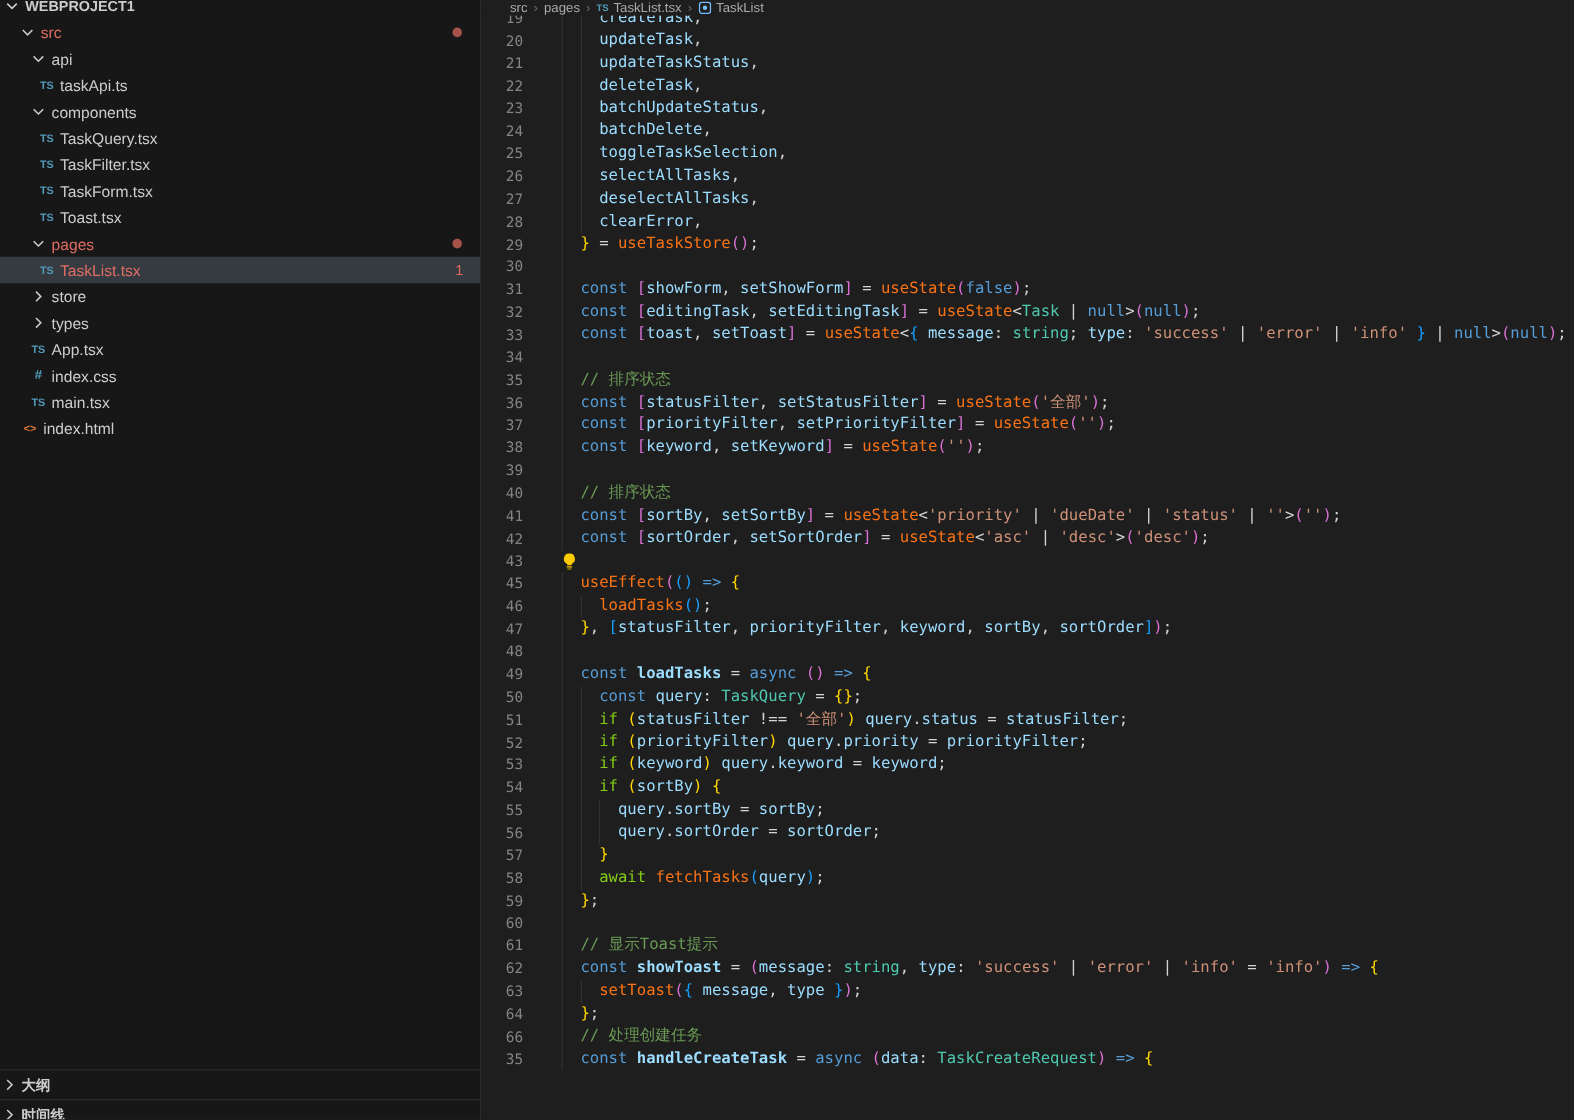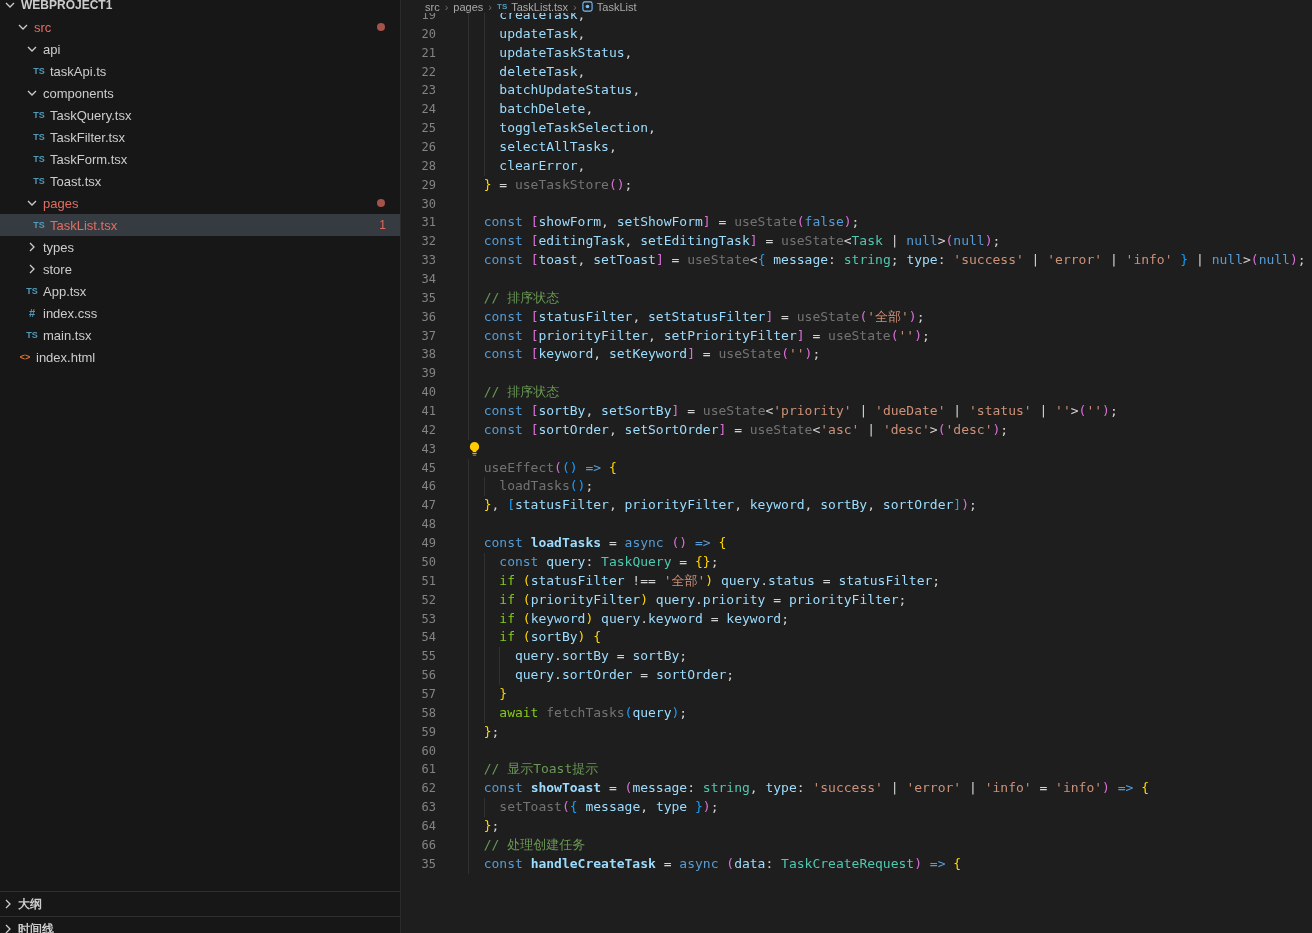--- a/index.html
+++ b/index.html
@@ -33,21 +33,21 @@
   .bc-ts{color:#519aba;font-size:8px;font-weight:bold;}
   #code{margin-top:-7px;position:relative;z-index:1;}
   .cl{display:flex;height:18.87px;line-height:18.87px;font-family:"DejaVu Sans Mono",monospace;font-size:13px;position:relative;}
   .num{flex:0 0 35px;text-align:right;color:#848484;font-size:12px;line-height:18.87px;}
   .cl.cur .num{color:#c6c6c6;}
   .ct{flex:1;padding-left:32px;white-space:pre;position:relative;color:#d4d4d4;}
   .gl{position:absolute;top:0;bottom:0;width:1px;background:#313131;}
   .caret{display:inline-block;width:1.6px;height:15px;background:#e8e8e8;vertical-align:text-bottom;margin-left:1px;}
   .bulb{position:absolute;left:67px;top:2px;width:13px;height:15px;cursor:pointer;}
   
-  .k{color:#569cd6}.c{color:#84cc16}.v{color:#9cdcfe}.f{color:#737373}
+  .k{color:#569cd6}.c{color:#84cc16}.v{color:#9cdcfe}.f{color:#f97316}
   .fd{color:#9cdcfe;font-weight:bold}.s{color:#ce9178}.t{color:#4ec9b0}.m{color:#6a9955}
   .p{color:#d4d4d4}.b1{color:#ffd700}.b2{color:#da70d6}.b3{color:#179fff}
 </style>
 </head>
 <body>
 
 <div class="app">
   <aside class="sidebar">
     <div class="tree" id="tree">
         <div class="row" style="padding-left: 2px;">
@@ -116,29 +116,29 @@
           <span class="ficon ts">TS</span>
           <span class="lbl err">TaskList.tsx</span>
           <span class="cnt">1</span>
         </div>
         <div class="row" style="padding-left: 24px;">
           <span class="twisty">
             <svg width="16" height="16" viewBox="0 0 16 16">
               <polyline points="6,4 10,8 6,12" fill="none" stroke="#cccccc" stroke-width="1.3"></polyline>
             </svg>
           </span>
+          <span class="lbl">store</span>
+        </div>
+        <div class="row" style="padding-left: 24px;">
+          <span class="twisty">
+            <svg width="16" height="16" viewBox="0 0 16 16">
+              <polyline points="6,4 10,8 6,12" fill="none" stroke="#cccccc" stroke-width="1.3"></polyline>
+            </svg>
+          </span>
           <span class="lbl">types</span>
-        </div>
-        <div class="row" style="padding-left: 24px;">
-          <span class="twisty">
-            <svg width="16" height="16" viewBox="0 0 16 16">
-              <polyline points="6,4 10,8 6,12" fill="none" stroke="#cccccc" stroke-width="1.3"></polyline>
-            </svg>
-          </span>
-          <span class="lbl">store</span>
         </div>
         <div class="row" style="padding-left: 24px;">
           <span class="ficon ts">TS</span>
           <span class="lbl">App.tsx</span>
         </div>
         <div class="row" style="padding-left: 24px;">
           <span class="ficon css">#</span>
           <span class="lbl">index.css</span>
         </div>
         <div class="row" style="padding-left: 24px;">
@@ -214,20 +214,24 @@
         </div>
         <div class="cl">
           <span class="num">25</span>
           <span class="ct"><span class="gl" style="left: 32px;"></span><span class="gl" style="left: 47.64px;"></span>    <span class="v">toggleTaskSelection</span><span class="p">,</span></span>
         </div>
         <div class="cl">
           <span class="num">26</span>
           <span class="ct"><span class="gl" style="left: 32px;"></span><span class="gl" style="left: 47.64px;"></span>    <span class="v">selectAllTasks</span><span class="p">,</span></span>
         </div>
         <div class="cl">
+          <span class="num">27</span>
+          <span class="ct"><span class="gl" style="left: 32px;"></span><span class="gl" style="left: 47.64px;"></span>    <span class="v">deselectAllTasks</span><span class="p">,</span></span>
+        </div>
+        <div class="cl">
           <span class="num">28</span>
           <span class="ct"><span class="gl" style="left: 32px;"></span><span class="gl" style="left: 47.64px;"></span>    <span class="v">clearError</span><span class="p">,</span></span>
         </div>
         <div class="cl">
           <span class="num">29</span>
           <span class="ct"><span class="gl" style="left: 32px;"></span>  <span class="b1">}</span><span class="p"> = </span><span class="f">useTaskStore</span><span class="b2">(</span><span class="b2">)</span><span class="p">;</span></span>
         </div>
         <div class="cl">
           <span class="num">30</span>
           <span class="ct"><span class="gl" style="left: 32px;"></span>  </span>

